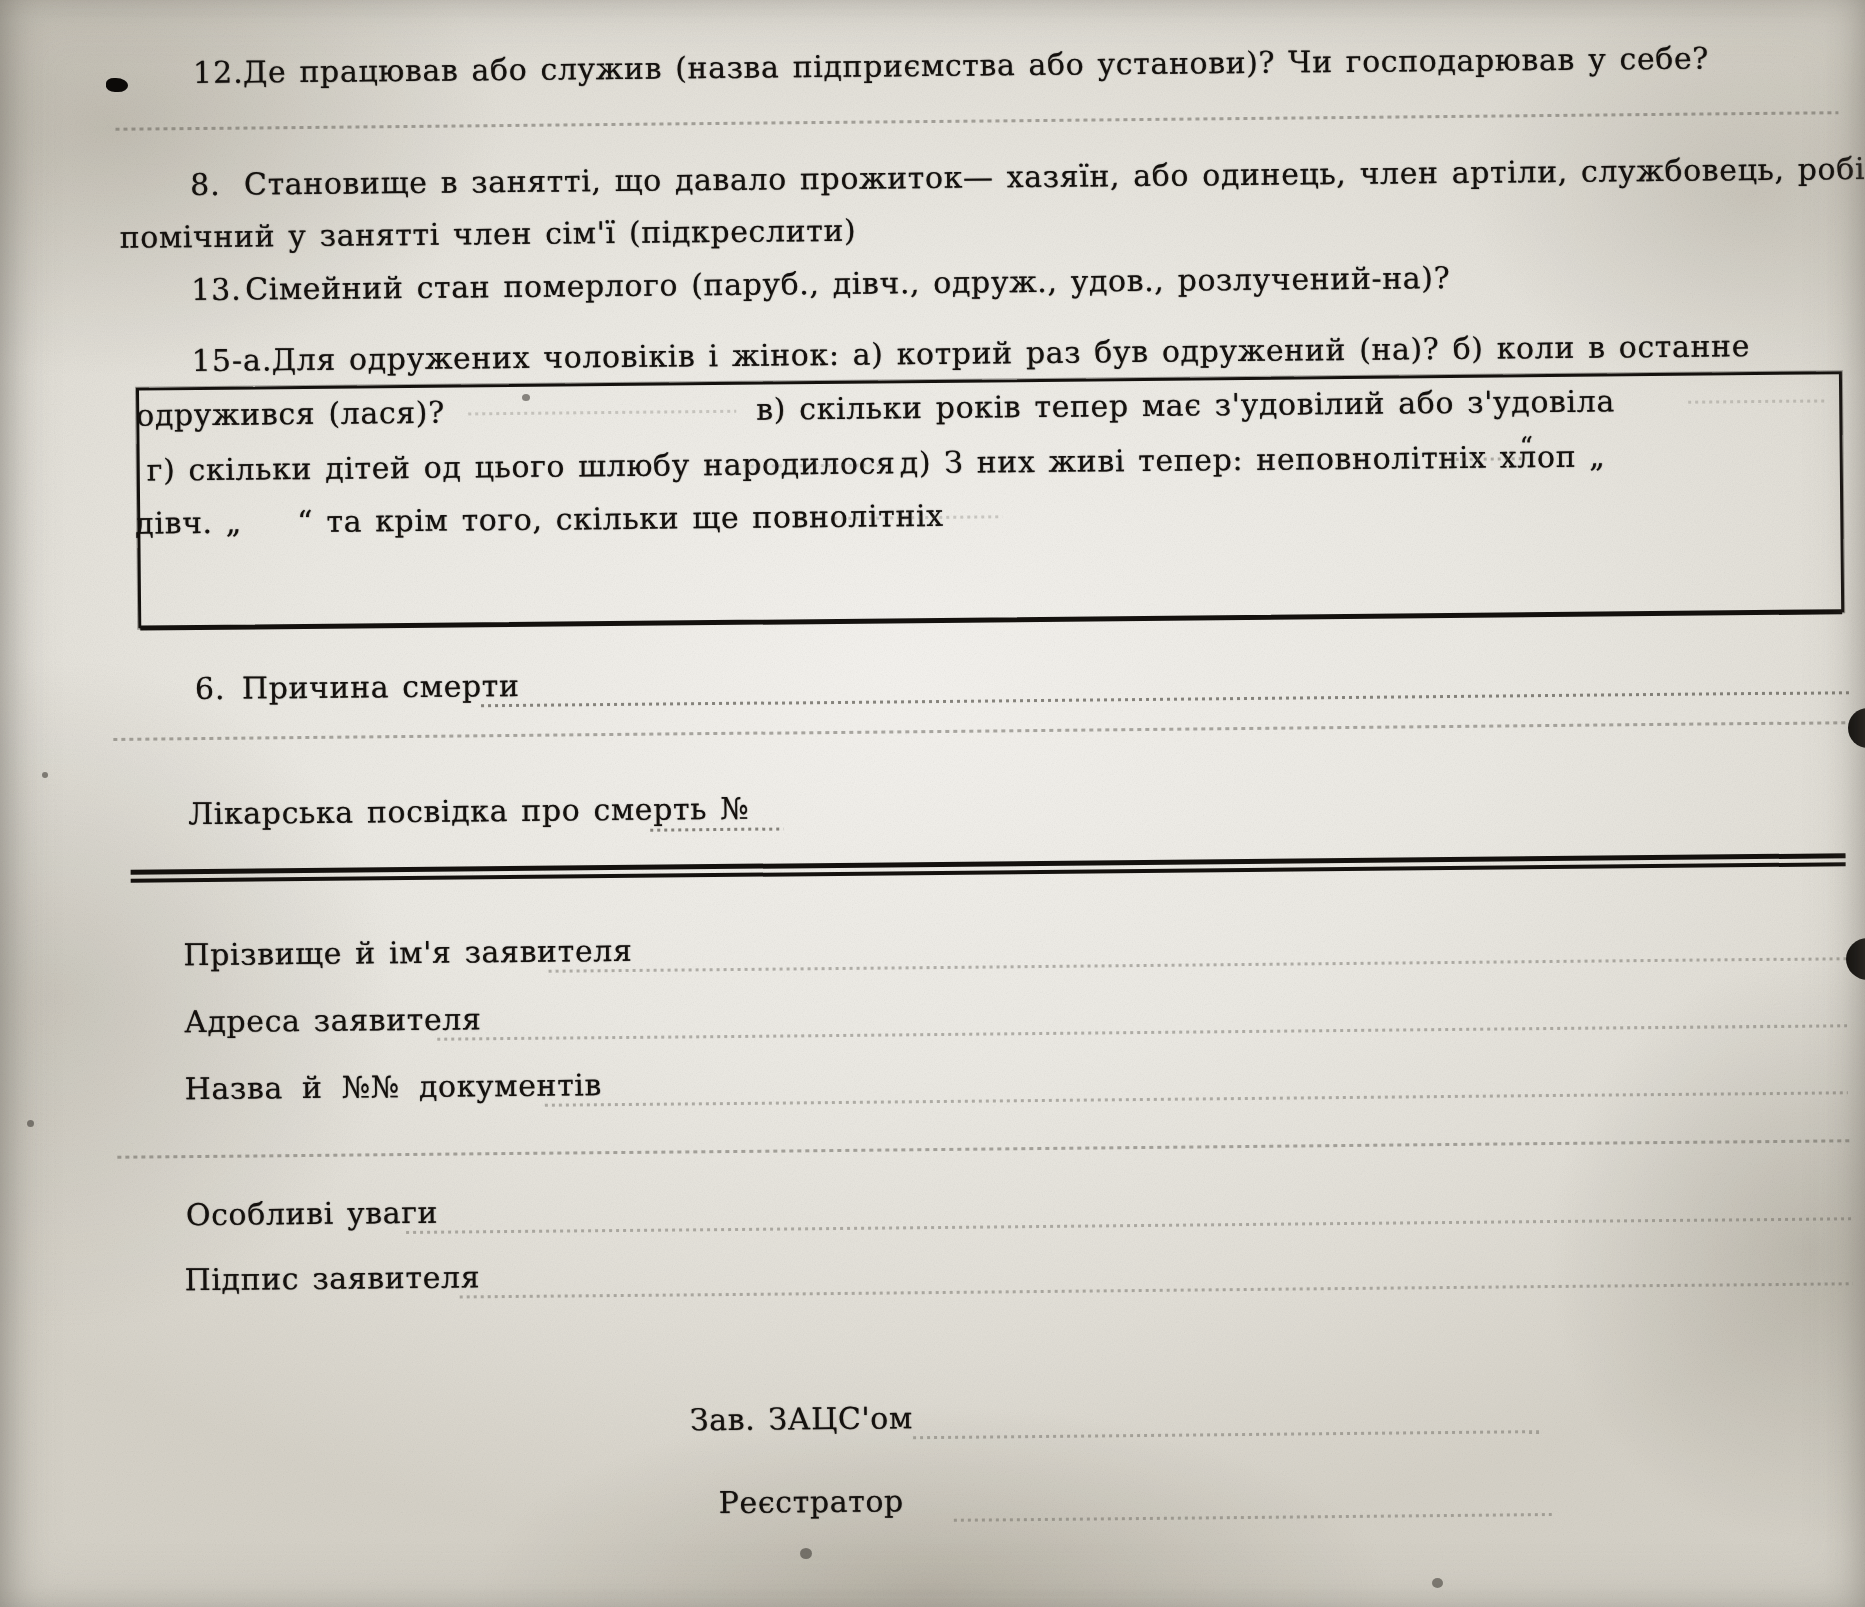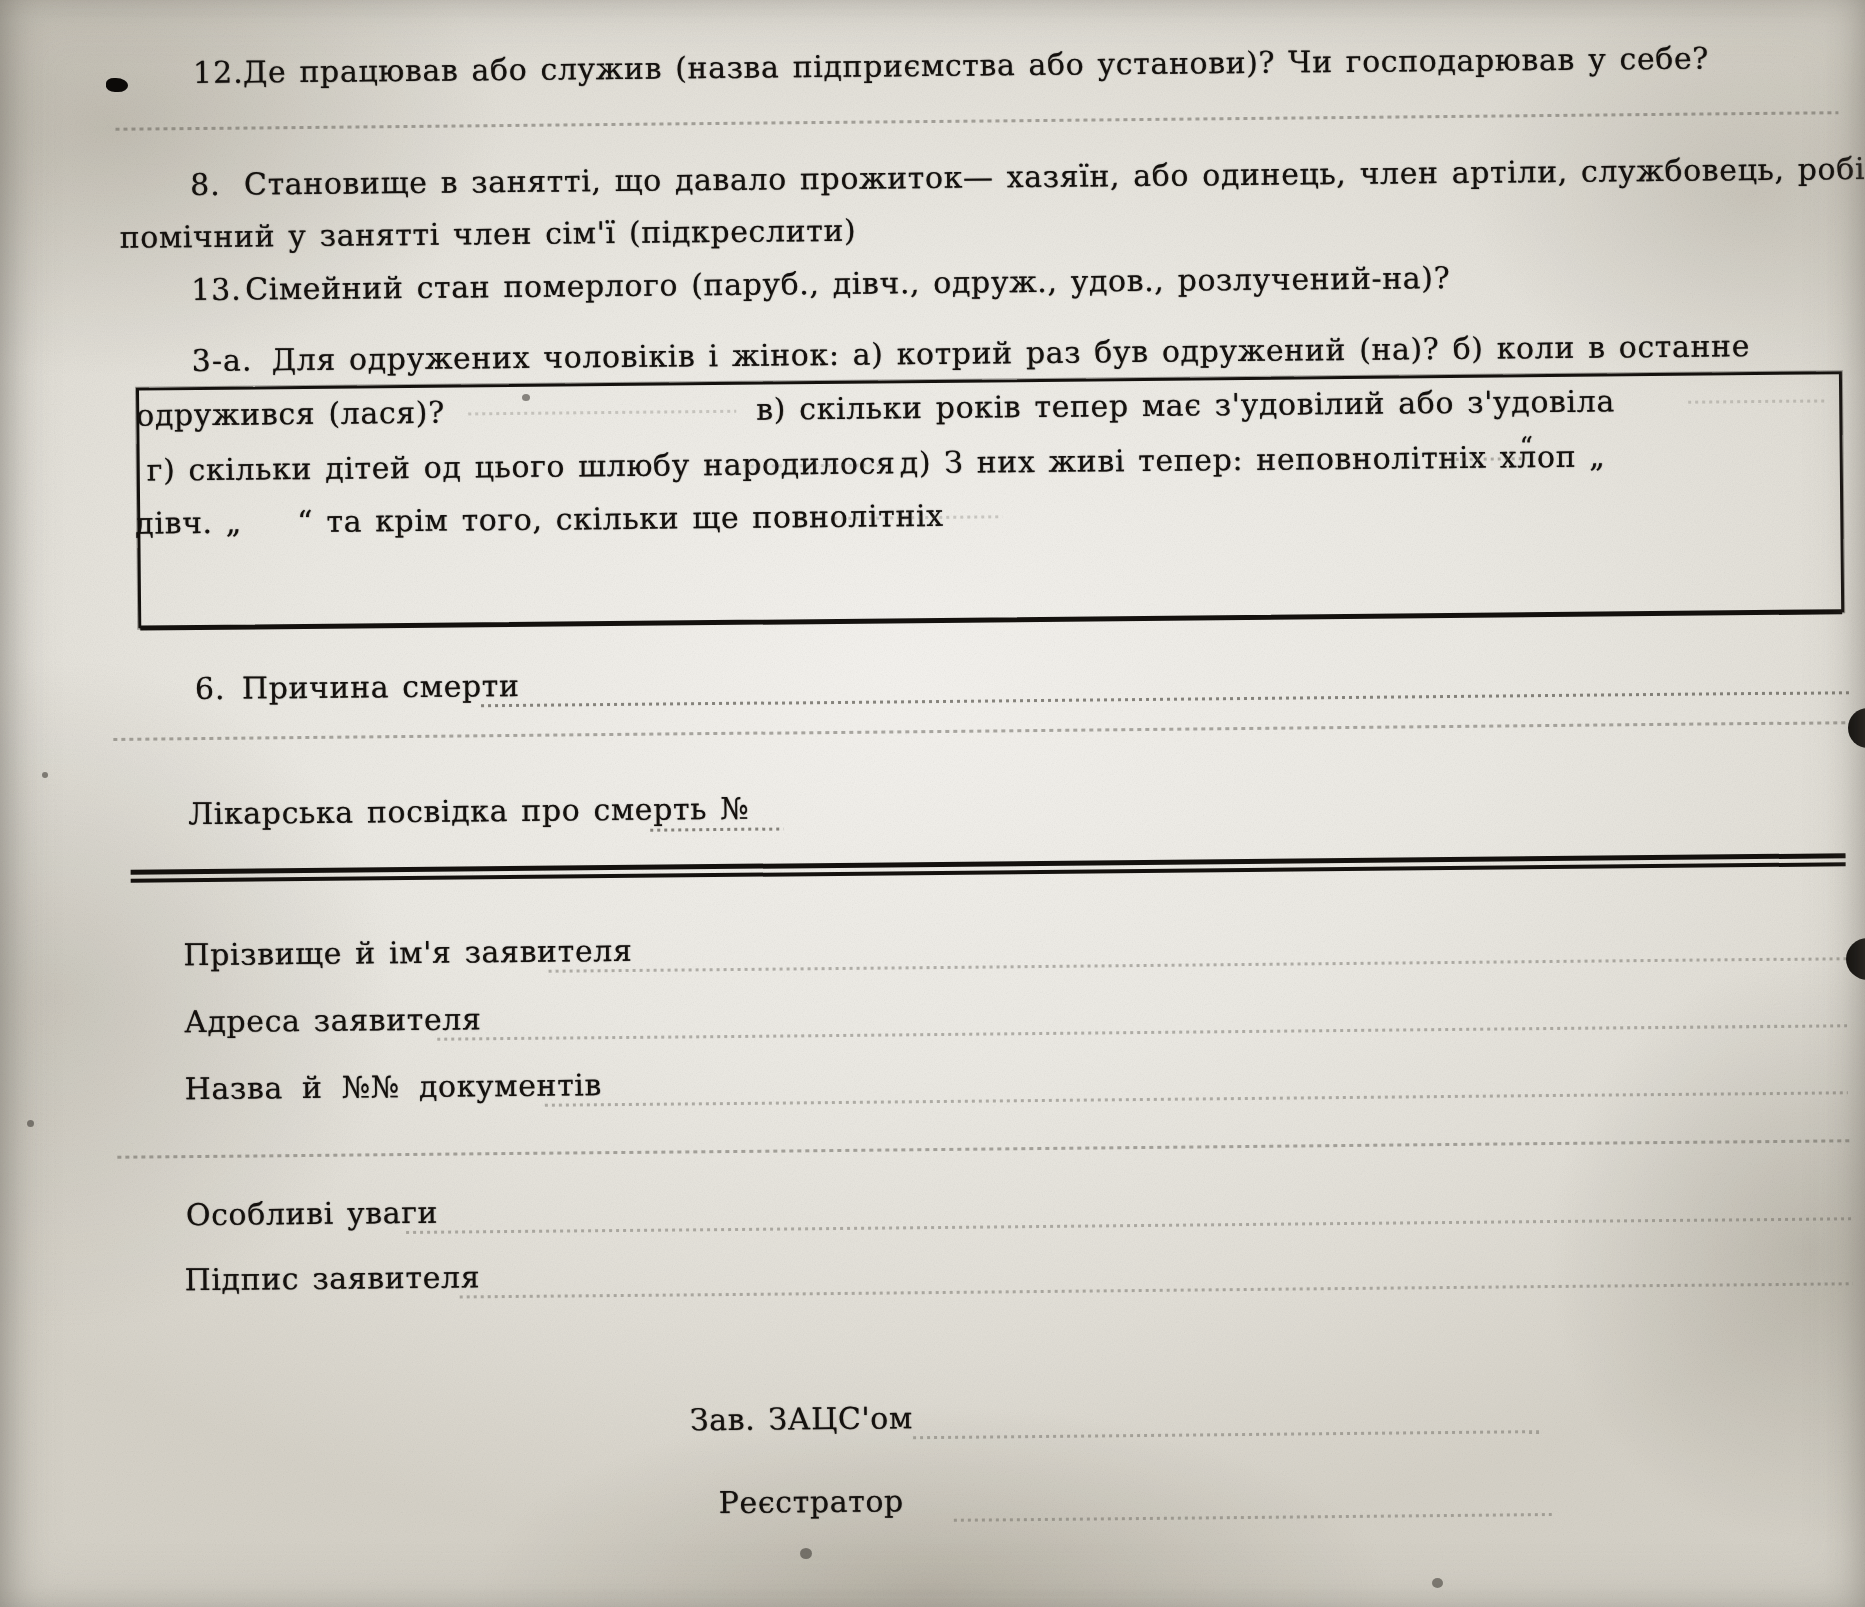--- a/index.html
+++ b/index.html
@@ -157,21 +157,21 @@
 
     <div class="ln num" style="left:196px; top:160px;">8.</div>
     <div class="ln" style="left:250px; top:160px;">Становище в занятті, що давало прожиток— хазяїн, або одинець, член артіли, службовець, робітник,</div>
     <div class="ln" style="left:125px; top:212px;">помічний у занятті член сім'ї (підкреслити)</div>
 
     <div class="ln num" style="left:196px; top:265px;">13.</div>
     <div class="ln" style="left:250px; top:265px;">Сімейний стан померлого (паруб., дівч., одруж., удов., розлучений-на)?</div>
 
     <div class="box14a"></div>
 
-    <div class="ln num" style="left:196px; top:336px;">3-а.</div>
+    <div class="ln num" style="left:196px; top:336px;">15-а.</div>
     <div class="ln" style="left:276px; top:336px;">Для одружених чоловіків і жінок: а) котрий раз був одружений (на)?   б) коли в останне</div>
 
     <div class="ln" style="left:140px; top:390px;">одружився (лася)?</div>
     <span class="dots vfaint" style="position:absolute; left:470px; top:408px; width:270px;"></span>
     <div class="ln" style="left:760px; top:390px;">в) скільки років тепер має з'удовілий або з'удовіла</div>
     <span class="dots vfaint" style="position:absolute; left:1690px; top:408px; width:140px;"></span>
 
     <div class="ln" style="left:150px; top:445px;">г) скільки дітей од цього шлюбу народилося</div>
     <span class="dots vfaint" style="position:absolute; left:745px; top:463px; width:140px;"></span>
     <div class="ln" style="left:903px; top:445px;">д) З них живі тепер: неповнолітніх хлоп „</div>

